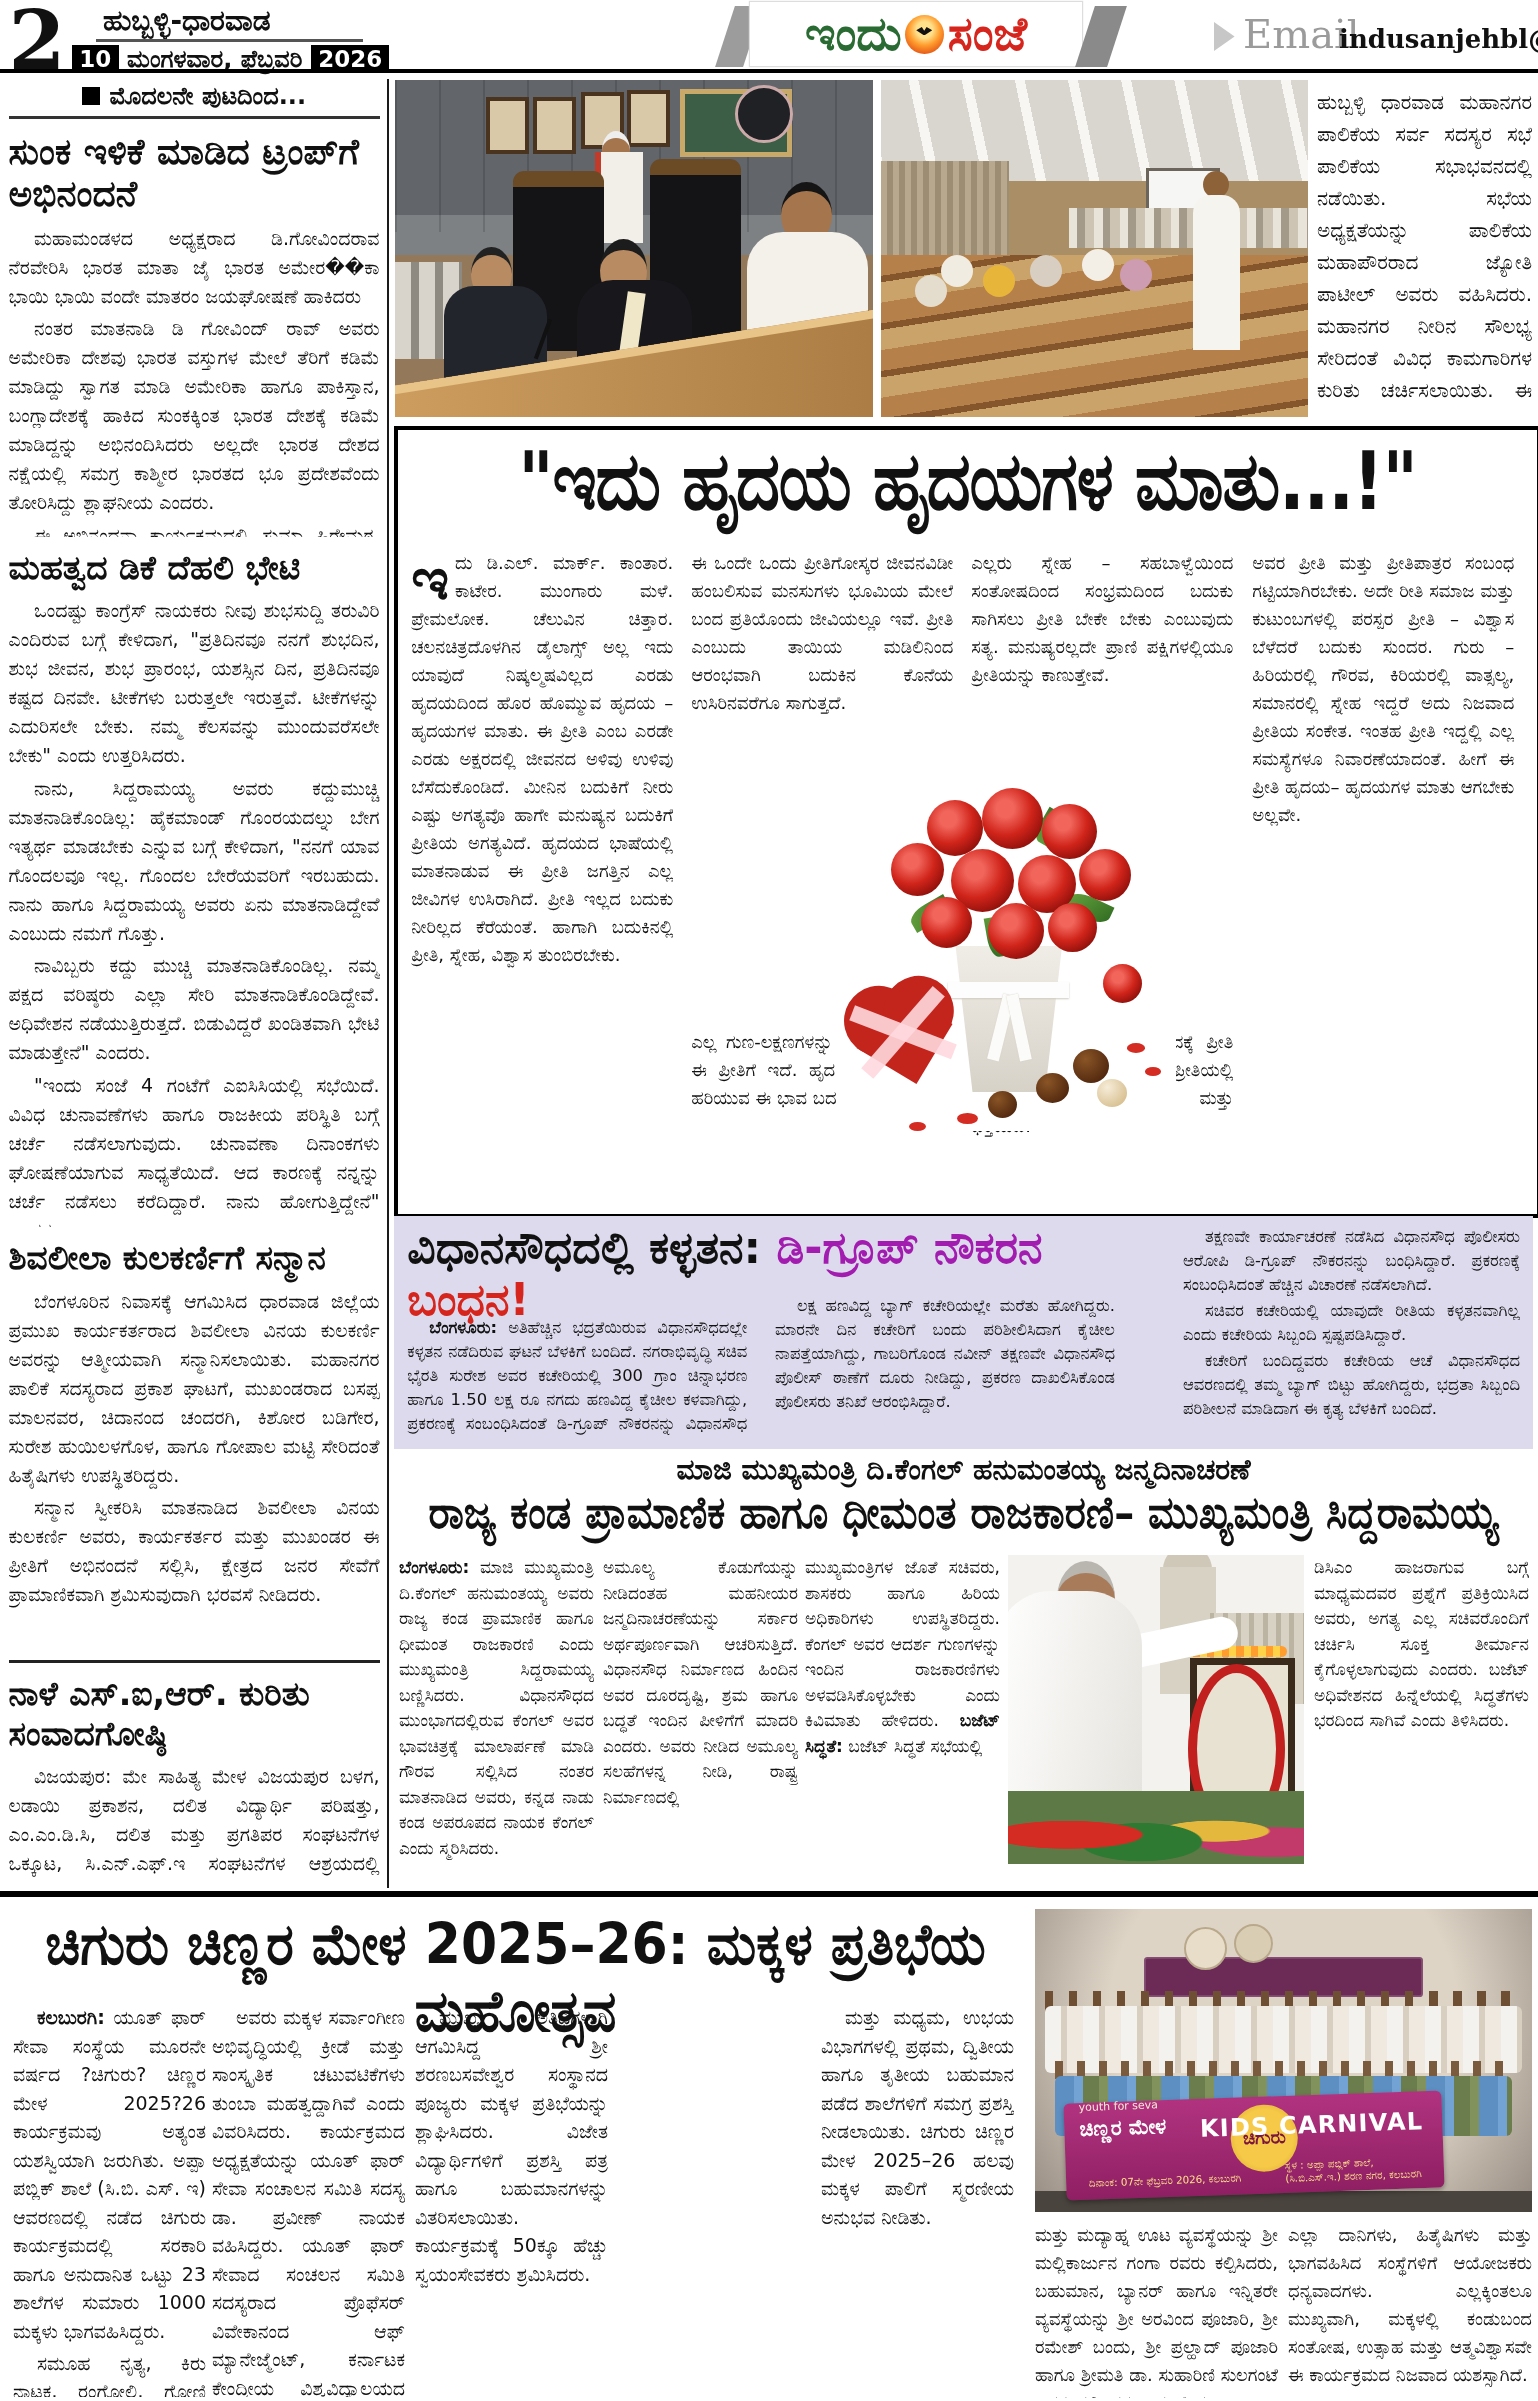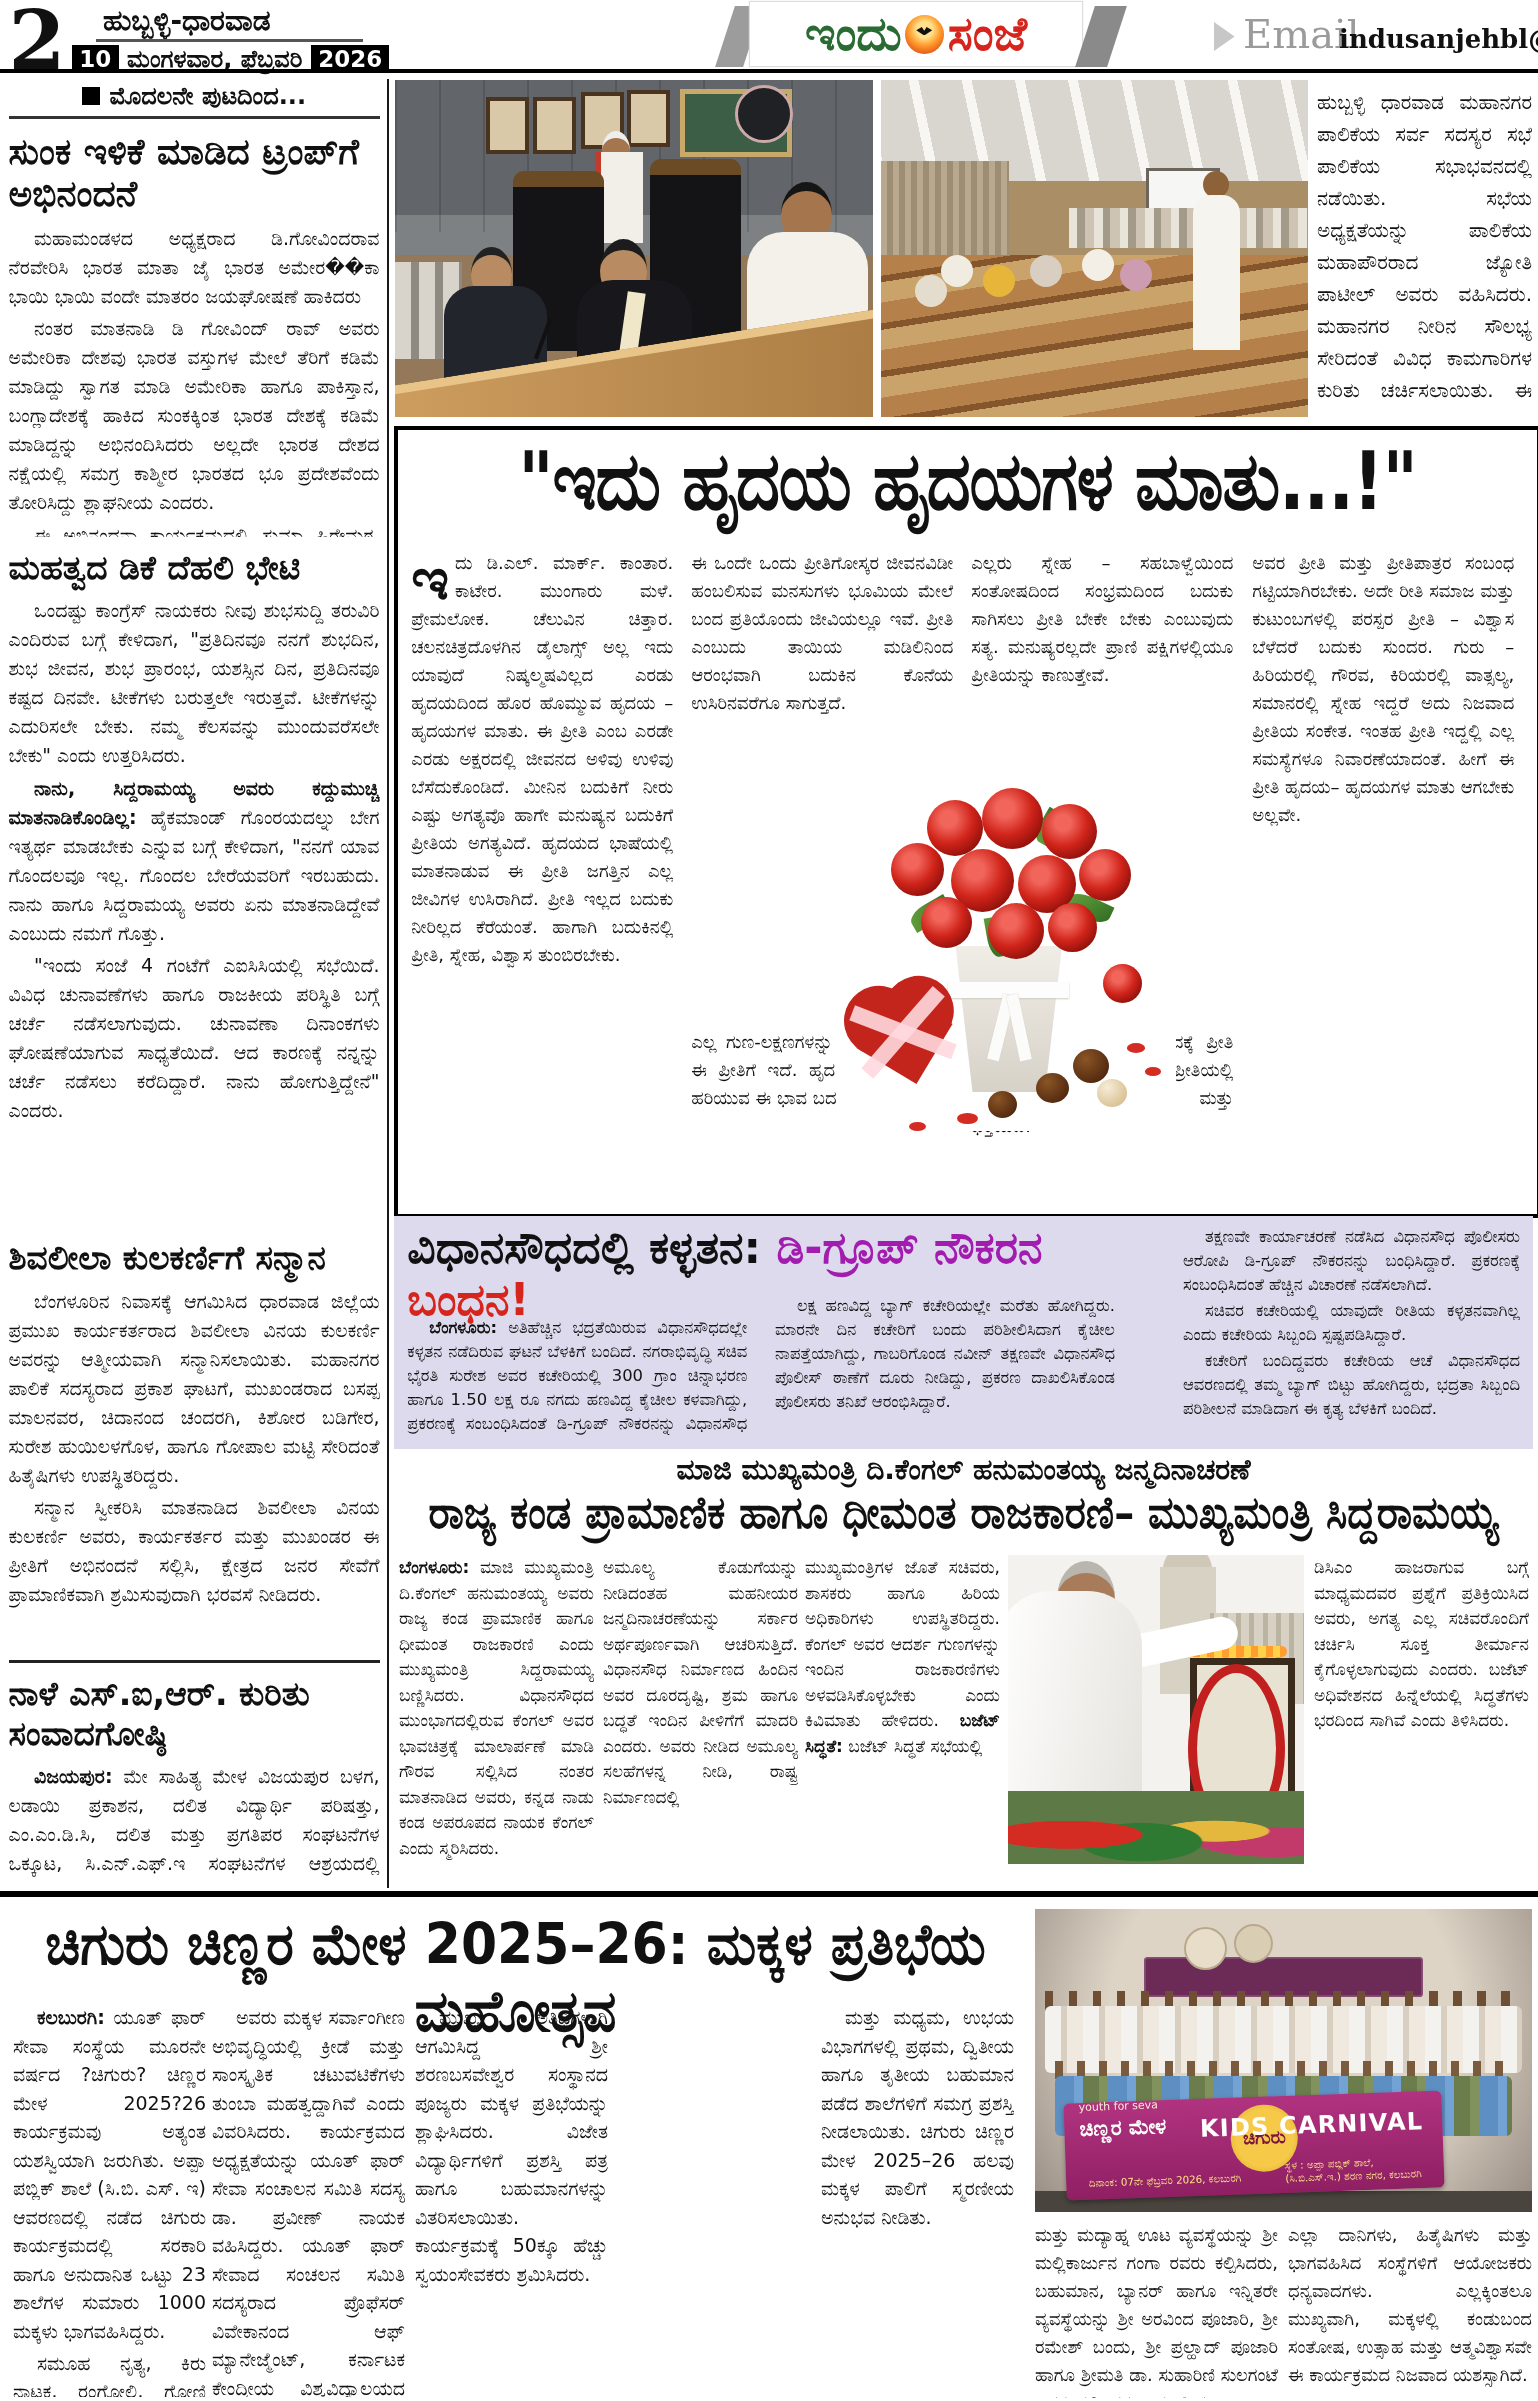--- a/index.html
+++ b/index.html
@@ -28,21 +28,21 @@
   .h-bar{left:0;top:69px;width:1539px;height:4.2px;background:#000;}
   .vdiv{left:387px;top:79px;width:1.8px;height:1809px;background:#1a1a1a;}
   
   .rail{left:8.5px;top:82px;width:371px;height:1803px;overflow:hidden;}
   .kick{display:flex;align-items:center;justify-content:center;gap:9.7px;font-size:24px;font-weight:bold;text-align:center;}
   .kick .sq{width:18px;height:18px;background:#000;display:inline-block;}
   .krule{width:100%;height:3px;background:#333;margin-top:6px;}
   .rail h1{margin:12px 0 8.5px 0;font-size:36px;line-height:42px;font-weight:bold;}
   .bd{font-size:19px;line-height:29px;text-align:justify;}
   .bd p{margin:0 0 3.6px 0;text-indent:25.5px;}
-  .lead{font-weight:bold;}
+  .lead{font-weight:normal;}
   .sub{font-size:33px;font-weight:bold;margin:11px 0 8.5px 0;}
   .clip{overflow:hidden;}
   .g1{height:313px;} .g2{height:631px;} .g3{height:364px;} .g4{height:159px;}
   .rrule{width:100%;height:2.4px;background:#222;margin:9.7px 0 3.6px 0;}
   
   .capcol{left:1317px;top:86px;width:215px;height:329px;overflow:hidden;font-size:20px;line-height:32px;text-align:justify;}
   
   .ph{overflow:hidden;background:#888;}
   .ph>div{position:absolute;}
   .ph1{left:395px;top:80px;width:478px;height:337px;}
@@ -215,20 +215,21 @@
     <h1>ಸುಂಕ ಇಳಿಕೆ ಮಾಡಿದ ಟ್ರಂಪ್‌ಗೆ ಅಭಿನಂದನೆ</h1>
     <div class="bd clip g1">
       <p>ಮಹಾಮಂಡಳದ ಅಧ್ಯಕ್ಷರಾದ ಡಿ.ಗೋವಿಂದರಾವ ನೆರವೇರಿಸಿ ಭಾರತ ಮಾತಾ ಜೈ ಭಾರತ ಅಮೇರ��ಕಾ ಭಾಯಿ ಭಾಯಿ ವಂದೇ ಮಾತರಂ ಜಯಘೋಷಣೆ ಹಾಕಿದರು</p>
       <p>ನಂತರ ಮಾತನಾಡಿ ಡಿ ಗೋವಿಂದ್ ರಾವ್ ಅವರು ಅಮೇರಿಕಾ ದೇಶವು ಭಾರತ ವಸ್ತುಗಳ ಮೇಲೆ ತೆರಿಗೆ ಕಡಿಮೆ ಮಾಡಿದ್ದು ಸ್ವಾಗತ ಮಾಡಿ ಅಮೇರಿಕಾ ಹಾಗೂ ಪಾಕಿಸ್ತಾನ, ಬಂಗ್ಲಾದೇಶಕ್ಕೆ ಹಾಕಿದ ಸುಂಕಕ್ಕಿಂತ ಭಾರತ ದೇಶಕ್ಕೆ ಕಡಿಮೆ ಮಾಡಿದ್ದನ್ನು ಅಭಿನಂದಿಸಿದರು ಅಲ್ಲದೇ ಭಾರತ ದೇಶದ ನಕ್ಷೆಯಲ್ಲಿ ಸಮಗ್ರ ಕಾಶ್ಮೀರ ಭಾರತದ ಭೂ ಪ್ರದೇಶವೆಂದು ತೋರಿಸಿದ್ದು ಶ್ಲಾಘನೀಯ ಎಂದರು.</p>
       <p>ಈ ಅಭಿನಂದನಾ ಕಾರ್ಯಕ್ರಮದಲ್ಲಿ ಸುಮಾ ಹಿರೇಮಠ, ಸಾಕ್ಷಿ ಭಾಬಿ, ಗೀತಾ ಹೂಗಾರ, ಲಕ್ಷ್ಮಿ ಬಯಾಲಮಠ, ಹನಮವ್ವ ಕವಡೇರ, ಶಿವಾನಂದ ಸ್ವಾಮಿಜಿ, ಕರಿಂ, ಬಿಜಾಪೂರ, ಇತರರು ಇದ್ದರು.</p>
     </div>
     <div class="sub">ಮಹತ್ವದ ಡಿಕೆ ದೆಹಲಿ ಭೇಟಿ</div>
     <div class="bd clip g2">
       <p>ಒಂದಷ್ಟು ಕಾಂಗ್ರೆಸ್ ನಾಯಕರು ನೀವು ಶುಭಸುದ್ದಿ ತರುವಿರಿ ಎಂದಿರುವ ಬಗ್ಗೆ ಕೇಳಿದಾಗ, "ಪ್ರತಿದಿನವೂ ನನಗೆ ಶುಭದಿನ, ಶುಭ ಜೀವನ, ಶುಭ ಪ್ರಾರಂಭ, ಯಶಸ್ಸಿನ ದಿನ, ಪ್ರತಿದಿನವೂ ಕಷ್ಟದ ದಿನವೇ. ಟೀಕೆಗಳು ಬರುತ್ತಲೇ ಇರುತ್ತವೆ. ಟೀಕೆಗಳನ್ನು ಎದುರಿಸಲೇ ಬೇಕು. ನಮ್ಮ ಕೆಲಸವನ್ನು ಮುಂದುವರೆಸಲೇ ಬೇಕು" ಎಂದು ಉತ್ತರಿಸಿದರು.</p>
       <p><span class="lead">ನಾನು, ಸಿದ್ದರಾಮಯ್ಯ ಅವರು ಕದ್ದುಮುಚ್ಚಿ ಮಾತನಾಡಿಕೊಂಡಿಲ್ಲ:</span> <span>ಹೈಕಮಾಂಡ್ ಗೊಂರಯದಲ್ನು ಬೇಗ ಇತ್ಯರ್ಥ ಮಾಡಬೇಕು ಎನ್ನುವ ಬಗ್ಗೆ ಕೇಳಿದಾಗ, "ನನಗೆ ಯಾವ ಗೊಂದಲವೂ ಇಲ್ಲ. ಗೊಂದಲ ಬೇರೆಯವರಿಗೆ ಇರಬಹುದು. ನಾನು ಹಾಗೂ ಸಿದ್ದರಾಮಯ್ಯ ಅವರು ಏನು ಮಾತನಾಡಿದ್ದೇವೆ ಎಂಬುದು ನಮಗೆ ಗೊತ್ತು.</span></p>
+      <p>ನಾವಿಬ್ಬರು ಕದ್ದು ಮುಚ್ಚಿ ಮಾತನಾಡಿಕೊಂಡಿಲ್ಲ. ನಮ್ಮ ಪಕ್ಷದ ವರಿಷ್ಠರು ಎಲ್ಲಾ ಸೇರಿ ಮಾತನಾಡಿಕೊಂಡಿದ್ದೇವೆ. ಅಧಿವೇಶನ ನಡೆಯುತ್ತಿರುತ್ತದೆ. ಬಿಡುವಿದ್ದರೆ ಖಂಡಿತವಾಗಿ ಭೇಟಿ ಮಾಡುತ್ತೇನೆ" ಎಂದರು.</p>
       <p>"ಇಂದು ಸಂಜೆ 4 ಗಂಟೆಗೆ ಎಐಸಿಸಿಯಲ್ಲಿ ಸಭೆಯಿದೆ. ವಿವಿಧ ಚುನಾವಣೆಗಳು ಹಾಗೂ ರಾಜಕೀಯ ಪರಿಸ್ಥಿತಿ ಬಗ್ಗೆ ಚರ್ಚೆ ನಡೆಸಲಾಗುವುದು. ಚುನಾವಣಾ ದಿನಾಂಕಗಳು ಘೋಷಣೆಯಾಗುವ ಸಾಧ್ಯತೆಯಿದೆ. ಆದ ಕಾರಣಕ್ಕೆ ನನ್ನನ್ನು ಚರ್ಚೆ ನಡೆಸಲು ಕರೆದಿದ್ದಾರೆ. ನಾನು ಹೋಗುತ್ತಿದ್ದೇನೆ" ಎಂದರು.</p>
 
     </div>
     <div class="sub">ಶಿವಲೀಲಾ ಕುಲಕರ್ಣಿಗೆ ಸನ್ಮಾನ</div>
     <div class="bd clip g3">
       <p>ಬೆಂಗಳೂರಿನ ನಿವಾಸಕ್ಕೆ ಆಗಮಿಸಿದ ಧಾರವಾಡ ಜಿಲ್ಲೆಯ ಪ್ರಮುಖ ಕಾರ್ಯಕರ್ತರಾದ ಶಿವಲೀಲಾ ವಿನಯ ಕುಲಕರ್ಣಿ ಅವರನ್ನು ಆತ್ಮೀಯವಾಗಿ ಸನ್ಮಾನಿಸಲಾಯಿತು. ಮಹಾನಗರ ಪಾಲಿಕೆ ಸದಸ್ಯರಾದ ಪ್ರಕಾಶ ಘಾಟಗೆ, ಮುಖಂಡರಾದ ಬಸಪ್ಪ ಮಾಲನವರ, ಚಿದಾನಂದ ಚಂದರಗಿ, ಕಿಶೋರ ಬಡಿಗೇರ, ಸುರೇಶ ಹುಯಿಲಳಗೊಳ, ಹಾಗೂ ಗೋಪಾಲ ಮಟ್ಟಿ ಸೇರಿದಂತೆ ಹಿತೈಷಿಗಳು ಉಪಸ್ಥಿತರಿದ್ದರು.</p>
       <p>ಸನ್ಮಾನ ಸ್ವೀಕರಿಸಿ ಮಾತನಾಡಿದ ಶಿವಲೀಲಾ ವಿನಯ ಕುಲಕರ್ಣಿ ಅವರು, ಕಾರ್ಯಕರ್ತರ ಮತ್ತು ಮುಖಂಡರ ಈ ಪ್ರೀತಿಗೆ ಅಭಿನಂದನೆ ಸಲ್ಲಿಸಿ, ಕ್ಷೇತ್ರದ ಜನರ ಸೇವೆಗೆ ಪ್ರಾಮಾಣಿಕವಾಗಿ ಶ್ರಮಿಸುವುದಾಗಿ ಭರವಸೆ ನೀಡಿದರು.</p>
     </div>
     <div class="rrule"></div>
     <div class="sub">ನಾಳೆ ಎಸ್.ಐ,ಆರ್. ಕುರಿತು ಸಂವಾದಗೋಷ್ಠಿ</div>

